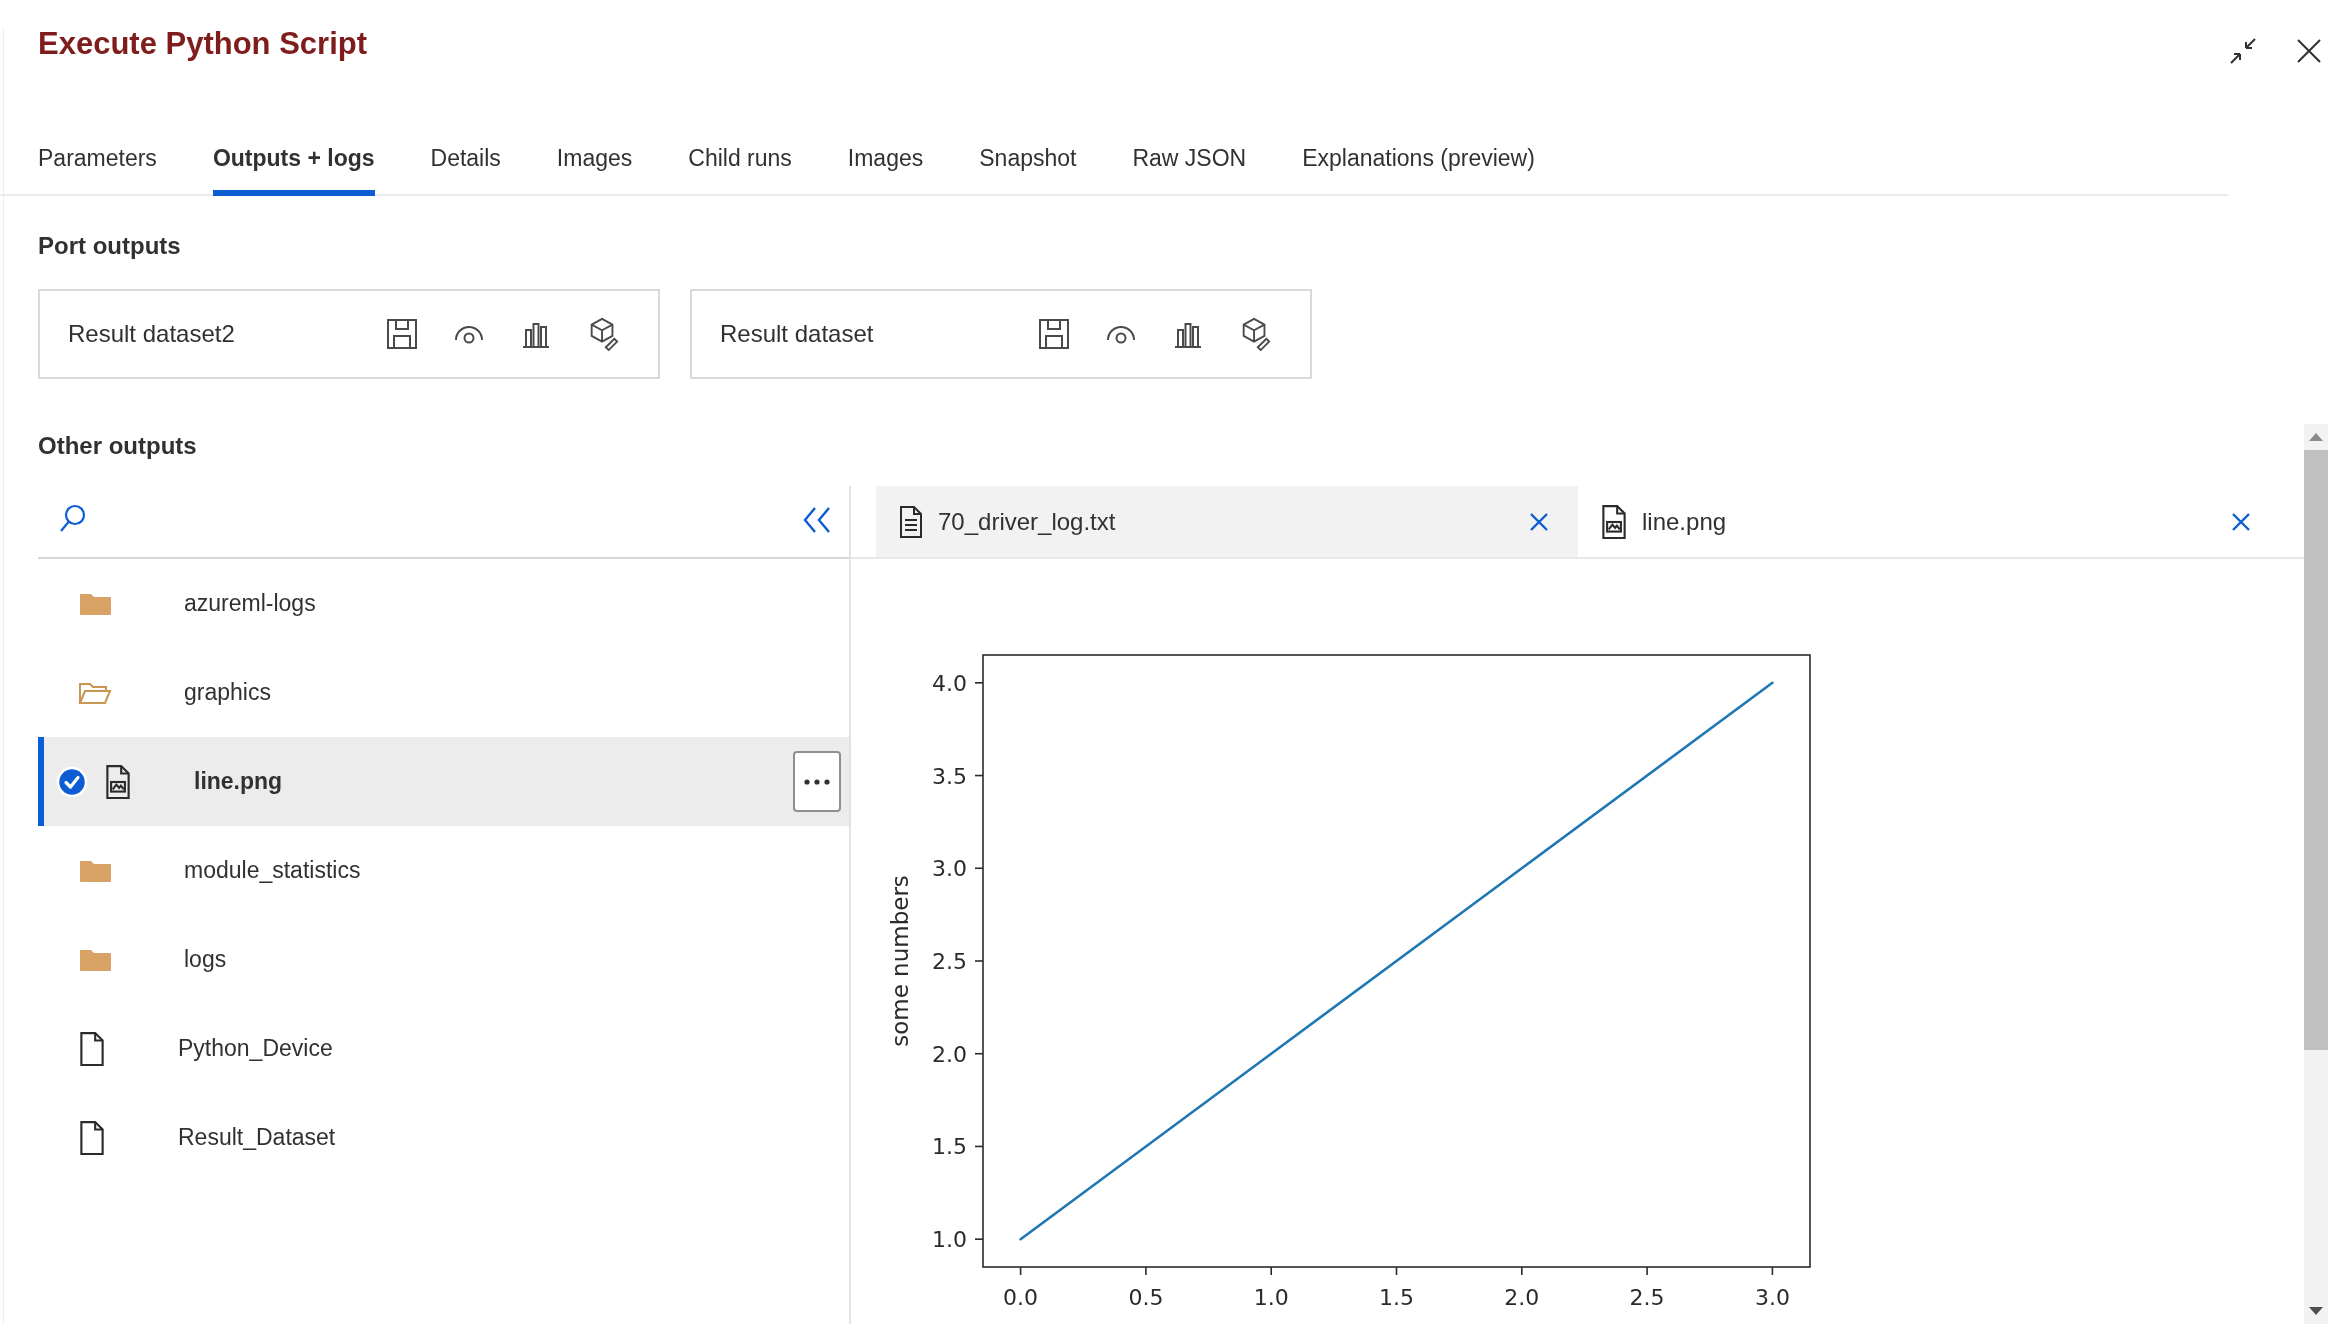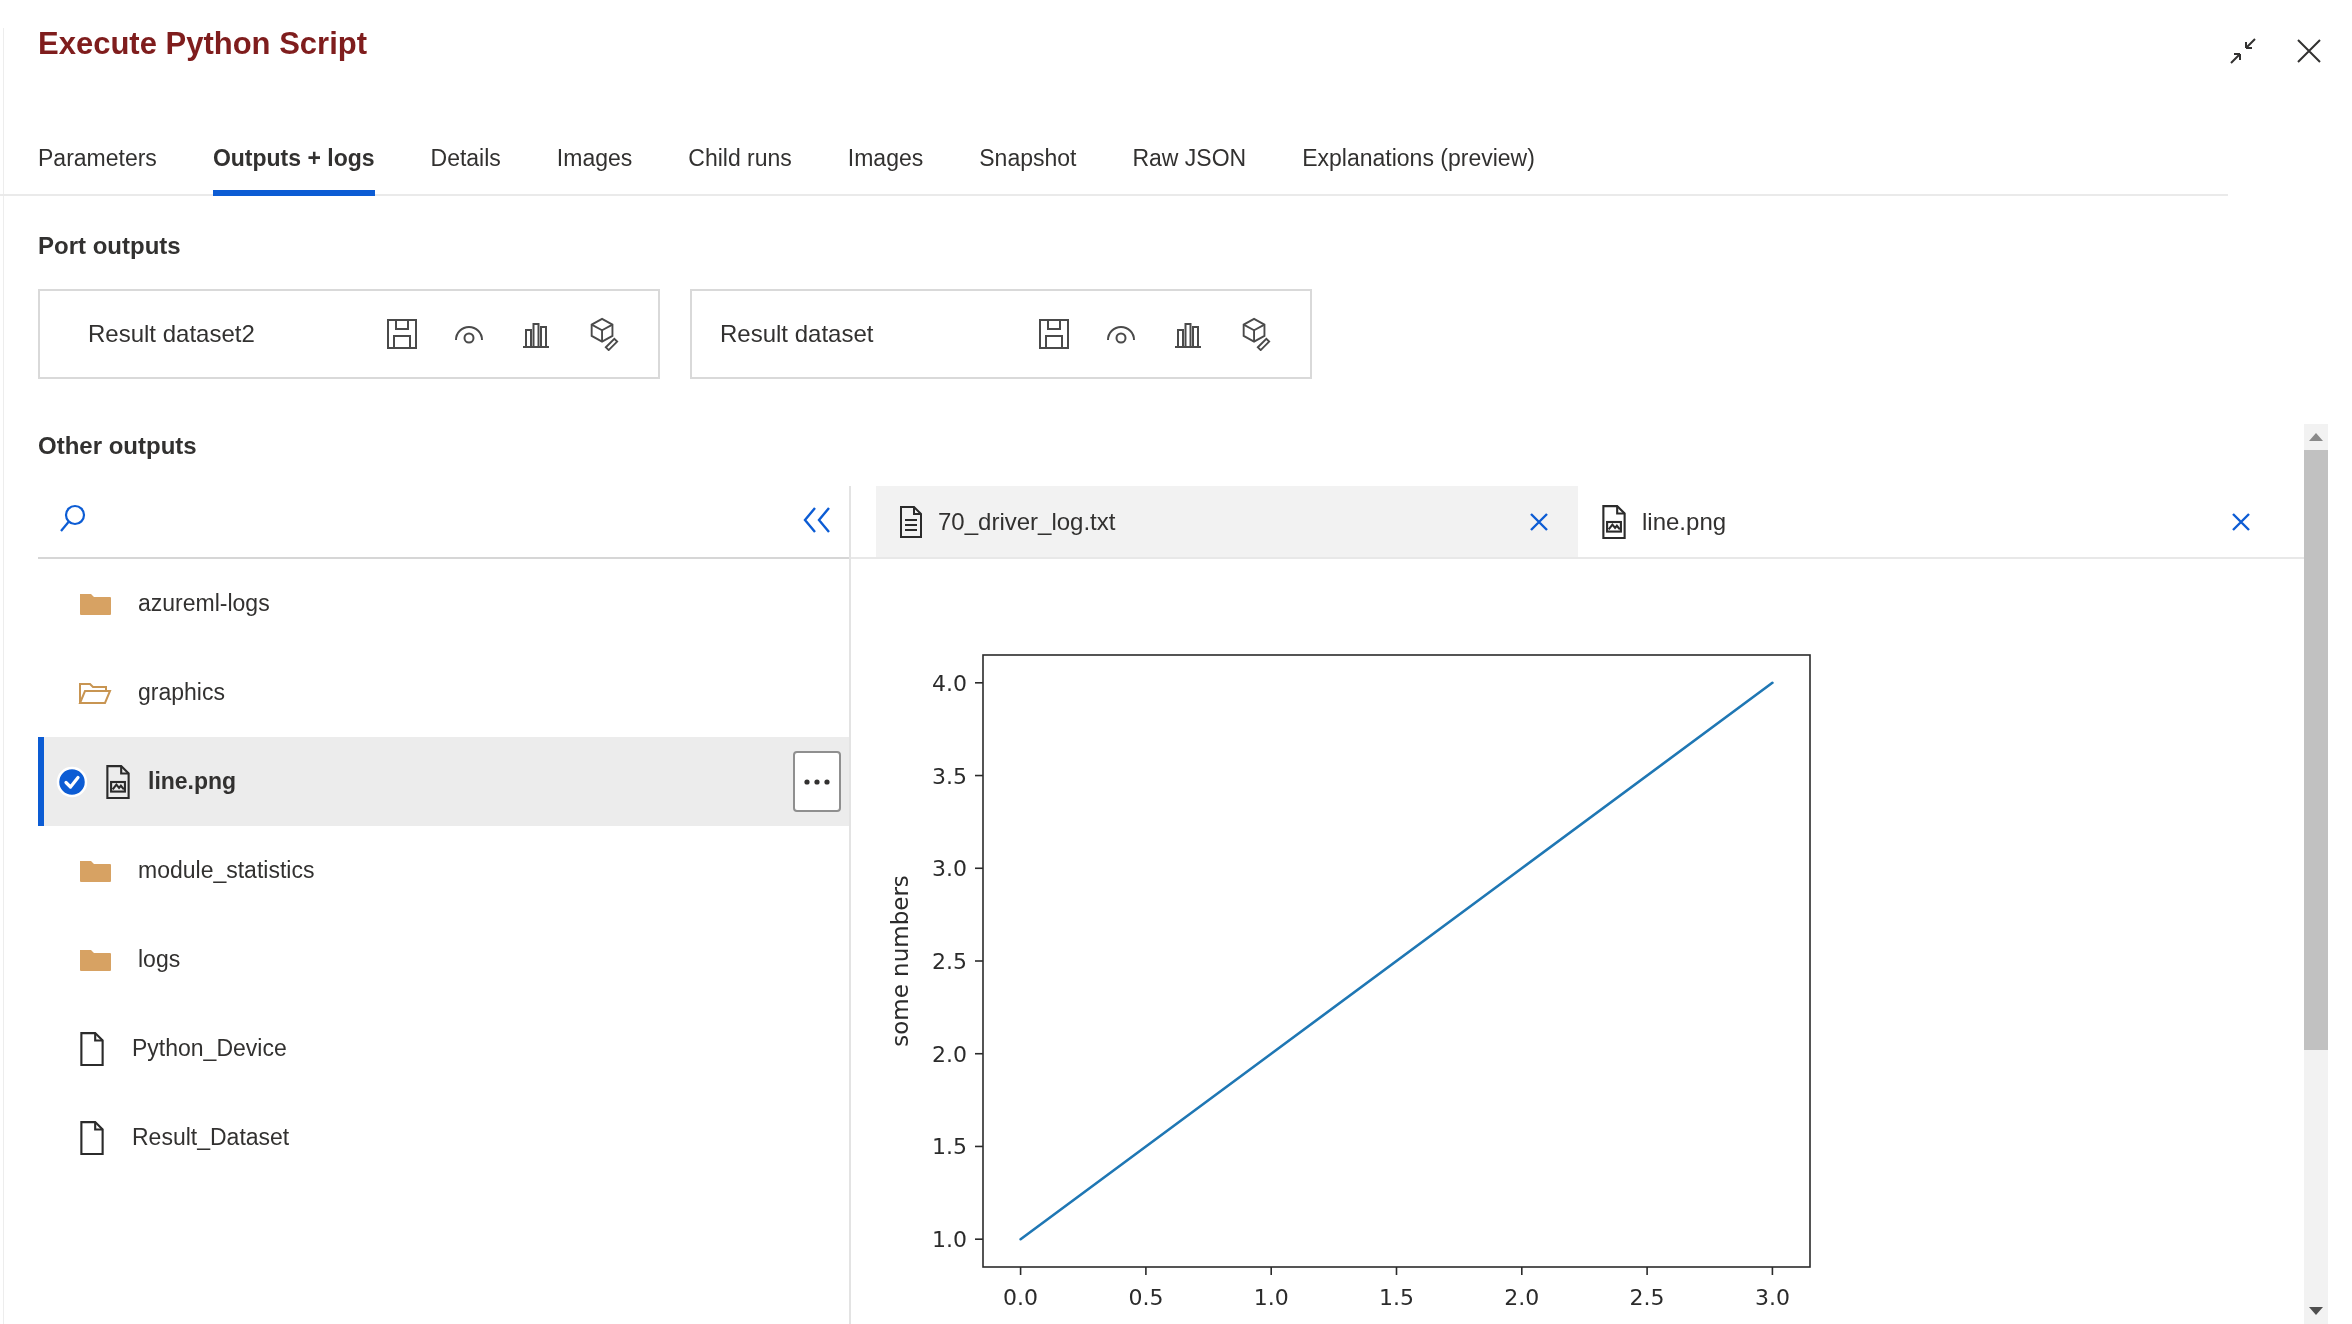--- a/index.html
+++ b/index.html
@@ -22,34 +22,34 @@
   .tab{font-size:23px;height:100%;display:flex;align-items:center;position:relative;white-space:nowrap;cursor:pointer;color:#323130;}
   .tab.active{font-weight:700;}
   .tab.active::after{content:"";position:absolute;left:0;right:0;bottom:-2px;height:6px;background:#0c5cd4;}
 
   
   .h-section{position:absolute;left:38px;font-size:24px;font-weight:700;}
   .h-port{top:232px;}
   .h-other{top:432px;}
   .card{position:absolute;top:289px;width:622px;height:90px;border:2px solid #d9d9d9;box-sizing:border-box;
     display:flex;align-items:center;background:#fff;}
-  .card.c1{left:38px;padding-left:20px;}
+  .card.c1{left:38px;}
   .card.c2{left:690px;}
   .card-label{margin-left:28px;font-size:24px;}
   .card-icons{position:absolute;right:38px;display:flex;gap:33px;align-items:center;}
   .card-icons .icn{width:34px;height:34px;display:flex;align-items:center;justify-content:center;cursor:pointer;}
 
   
   .v-divider{position:absolute;left:849px;top:486px;width:2px;height:838px;background:#e3e3e3;}
   .tree{position:absolute;left:38px;top:486px;width:811px;}
   .search-row{height:71px;border-bottom:2px solid #d6d6d6;position:relative;cursor:text;}
   .search-row .s-icn{position:absolute;left:20px;top:16px;}
   .search-row .collapse{position:absolute;right:16px;top:20px;cursor:pointer;}
   .trow{height:89px;display:flex;align-items:center;padding-left:40px;gap:26px;font-size:23px;cursor:pointer;position:relative;box-sizing:border-box;}
-  .trow .tlabel{white-space:nowrap;}
+  .trow .tlabel{white-space:nowrap;margin-left:46px;}
   .trow.selected{background:#ececec;border-left:6px solid #0c5cd4;padding-left:12px;gap:16px;font-weight:700;}
   .ticon{display:flex;align-items:center;justify-content:center;}
   .more-btn{position:absolute;right:8px;top:14px;width:48px;height:61px;background:#fff;border:2px solid #8f8f8f;border-radius:4px;
     display:flex;align-items:center;justify-content:center;cursor:pointer;box-sizing:border-box;}
 
   
   .ptabbar{position:absolute;left:851px;top:486px;width:1453px;height:71px;border-bottom:2px solid #e8e8e8;display:flex;box-sizing:content-box;}
   .ptab{display:flex;align-items:center;position:relative;font-size:24px;cursor:pointer;}
   .ptab .p-icn{margin-left:22px;display:flex;}
   .ptab .p-label{margin-left:14px;white-space:nowrap;}

